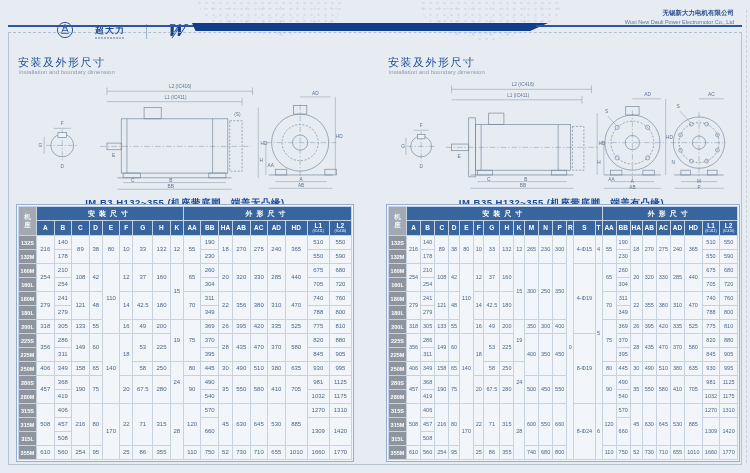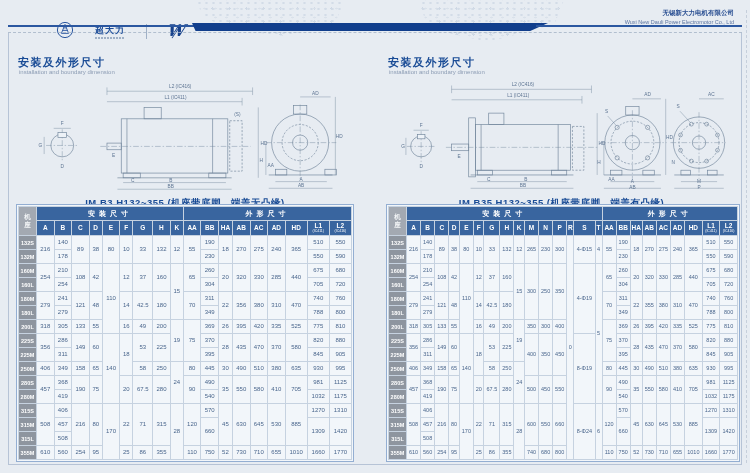--- a/index.html
+++ b/index.html
@@ -33,21 +33,21 @@
   
   .rule-thin-l{position:absolute;left:8px;top:25px;width:186px;height:2px;background:#2b57a0;}
   .rule-thick{position:absolute;left:192px;top:23px;width:356px;height:8px;background:#113e8c;
               clip-path:polygon(0 0,100% 0,95% 100%,1% 100%);}
   .rule-thin-r{position:absolute;left:536px;top:25px;width:206px;height:2px;background:#2b57a0;}
   .rule-dash{position:absolute;left:8px;top:32px;width:734px;border-top:1px dashed #a9b8ca;opacity:.85;}
   
   .panel{position:absolute;top:56px;}
   #panel0{left:18px;width:334px;}
   #panel1{left:388px;width:347px;}
-  .ptitle{font-size:11px;font-weight:bold;color:#1a4c96;letter-spacing:1.5px;line-height:1.1;}
+  .ptitle{font-size:11px;font-weight:normal;color:#1a4c96;letter-spacing:1.5px;line-height:1.1;}
   .psub{font-size:6px;color:#8c9cb4;margin:1px 0 1px 1px;}
   svg.draw{display:block;width:100%;height:118px;}
   .draw line,.draw rect,.draw circle,.draw path{stroke:#72869c;fill:none;stroke-width:.7;}
   .draw .dash{stroke-dasharray:2.2 1.6;}
   .draw .cl{stroke-dasharray:6 2 1.5 2;stroke-width:.45;}
   .draw .thin{stroke-width:.45;}
   .draw .fillk{fill:#edf2f7;}
   .dimtxt text{font-size:5px;fill:#5d7492;text-anchor:middle;stroke:none;
                font-family:"Liberation Sans",sans-serif;}
   .pcaption{text-align:center;font-size:9.5px;font-weight:bold;color:#1a4c96;

